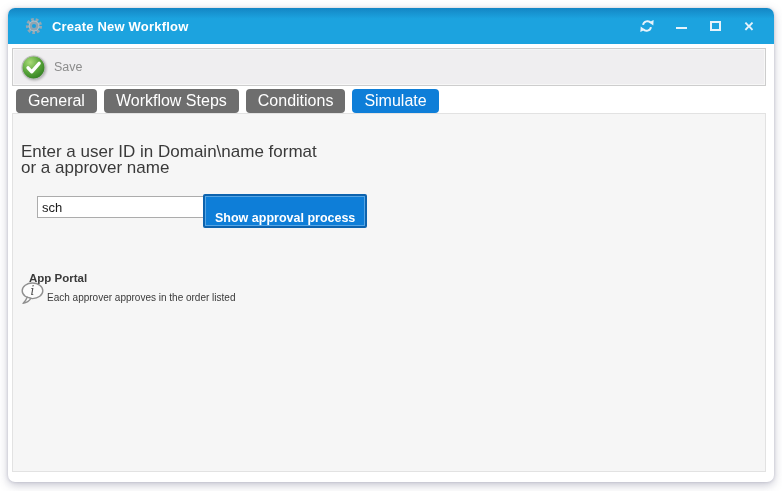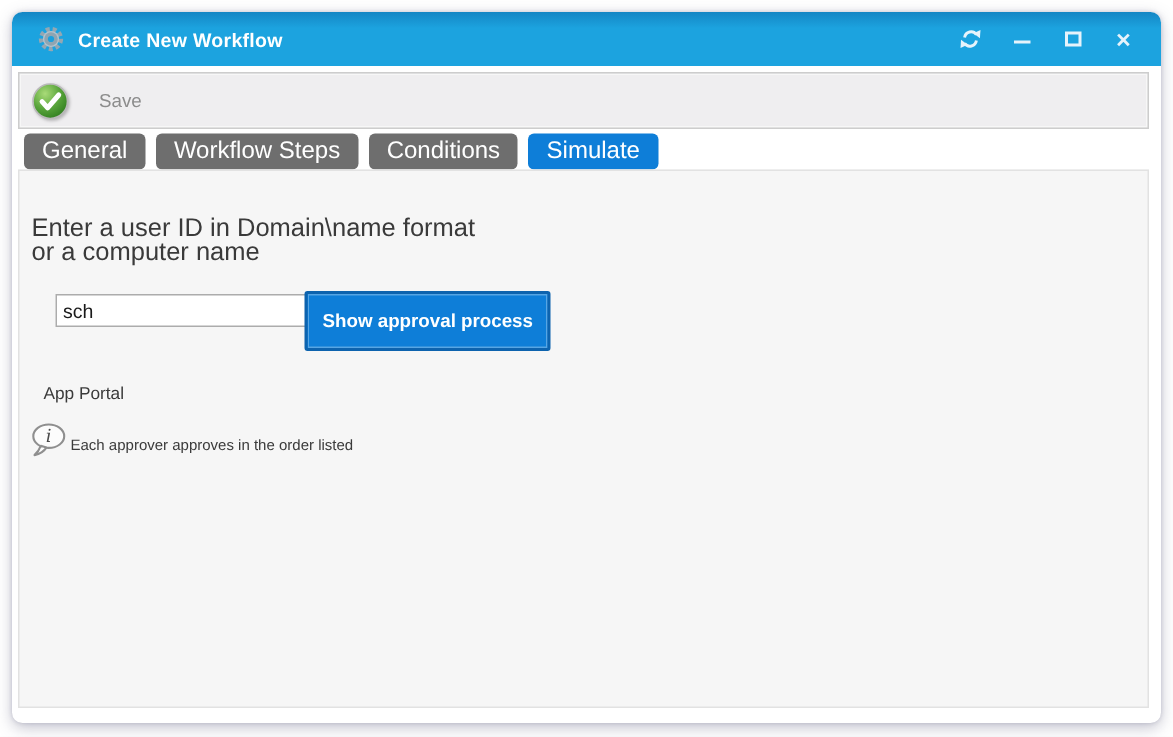--- a/index.html
+++ b/index.html
@@ -64,21 +64,21 @@
     background: #efeef0;
     border: 1px solid #cdcdcd;
     box-shadow: inset 0 0 0 1px #f7f7f7;
     display: flex;
     align-items: center;
   }
   .save-button {
     display: flex;
     align-items: center;
     margin-left: 8px;
-    gap: 20px;
+    gap: 8px;
     cursor: default;
   }
   .save-icon { filter: drop-shadow(1px 1px 1px rgba(0,0,0,0.25)); display: block; }
   .save-label { font-size: 12.5px; color: #8c8c8c; }
 
   
   .tabs {
     position: absolute;
     left: 8px; top: 81px;
     display: flex;
@@ -122,44 +122,45 @@
     font-family: "Liberation Sans", sans-serif;
     font-size: 13px;
     color: #1a1a1a;
     padding: 0 4px;
     outline: none;
     margin-left: 16px;
   }
   .show-approval-button {
     position: absolute;
     left: 190px; top: 80px;
-    height: 40px;
-    padding: 0 10px;
+    height: 19px;
+    padding: 15px 10px;
     background: #0e7ed8;
     border: 2px solid #0d63ae;
     box-shadow: inset 0 0 0 1px rgba(255,255,255,0.3);
     border-radius: 2px;
     color: #ffffff;
     font-family: "Liberation Sans", sans-serif;
     font-size: 12.5px;
     font-weight: 600;
     cursor: default;
   }
   .level-heading {
     position: absolute;
     left: 16px; top: 112px;
     font-size: 15.5px;
     font-weight: 700;
     color: #141414;
   }
   .workflow-group-name {
     position: absolute;
-    left: 16px; top: 143px;
+    left: 16px; top: 158px;
     font-size: 11.5px;
     color: #3a3a3a;
+    font-weight: bold;
   }
   .info-row {
     position: absolute;
     left: 7px; top: 167px;
     display: flex;
     align-items: flex-end;
   }
   .info-note {
     font-size: 10px;
     color: #3a3a3a;
@@ -227,21 +228,21 @@
     <div class="tab">General</div>
     <div class="tab">Workflow Steps</div>
     <div class="tab">Conditions</div>
     <div class="tab active">Simulate</div>
   </div>
 
   <div class="content">
 
     <div class="instructions">
       <div>Enter a user ID in Domain\name format</div>
-      <div>or a computer name</div>
+      <div>or a approver name</div>
     </div>
 
     <input class="user-id-input" type="text" value="sch" style="">
 
     <button class="show-approval-button">
       <span>Show approval process</span>
     </button>
 
 
     <div class="workflow-group-name">App Portal</div>

